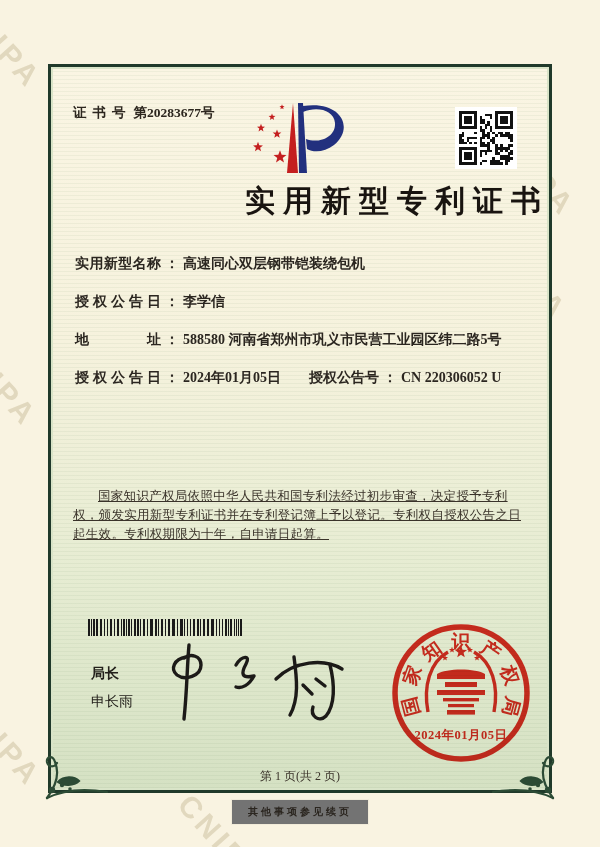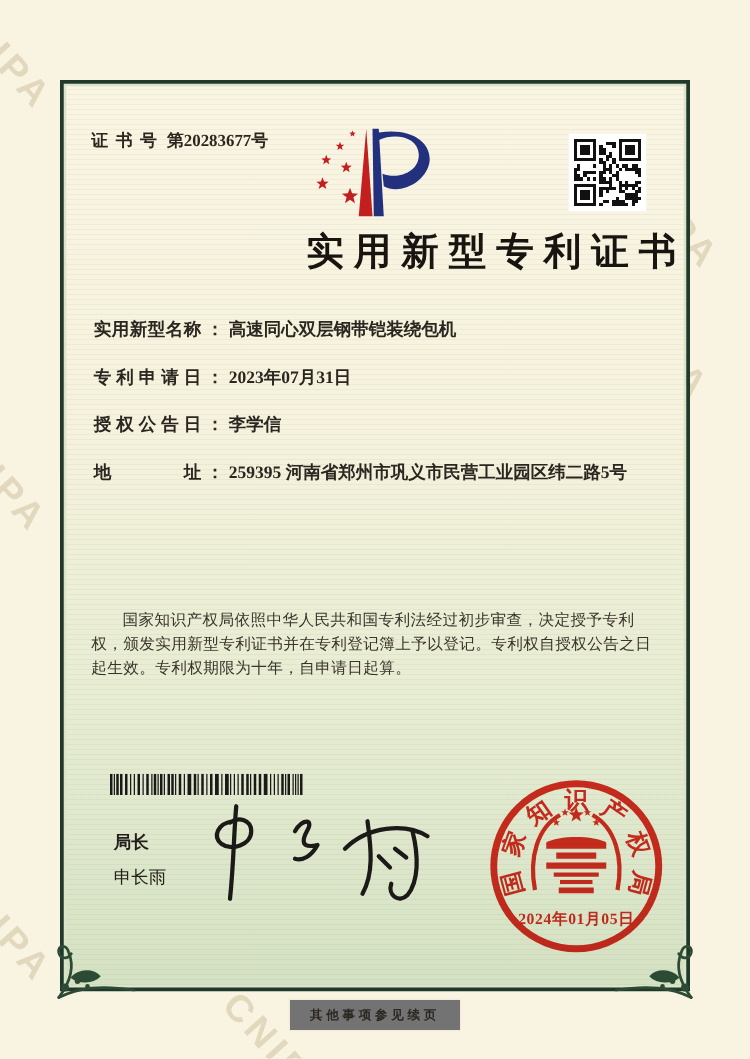--- a/index.html
+++ b/index.html
@@ -45,21 +45,21 @@
   .qr svg{display:block;width:54px;height:54px;}
   .title{
     position:absolute;left:0;top:114px;width:100%;text-align:right;margin:0;
     font-size:30px;font-weight:bold;letter-spacing:8px;color:#191410;
   }
   .fields{position:absolute;left:24px;top:175px;width:458px;font-size:14px;font-weight:600;}
   .frow{position:relative;height:24px;margin-bottom:14px;white-space:nowrap;margin-top:13px;}
   .flabel{display:inline-block;width:86px;text-align:justify;text-align-last:justify;}
   .fcolon{margin:0 4px 0 4px;}
   .fb{position:absolute;left:234px;top:0;}
-  .paras{position:absolute;left:22px;top:420px;width:460px;font-size:12.5px;line-height:19.2px;color:#3a332a;}
+  .paras{position:absolute;left:22px;top:420px;width:460px;font-size:12.5px;line-height:19.2px;color:#3a332a;text-decoration:underline;}
   .paras p{margin:0 0 4px 0;text-indent:2em;letter-spacing:.3px;font-weight:500;}
   .barcode{position:absolute;left:37px;top:552px;width:155px;height:17px;}
   .sig-title{position:absolute;left:40px;top:598px;font-size:14px;font-weight:bold;
     font-family:"Liberation Sans","DejaVu Sans",sans-serif;color:#23201b;text-align:right;}
   .sig-name{position:absolute;left:40px;top:626px;font-size:14px;font-weight:normal;
     font-family:"Liberation Sans","DejaVu Sans",sans-serif;color:#23201b;}
   .sig-draw{position:absolute;left:105px;top:570px;width:215px;height:96px;}
   .seal{position:absolute;left:339px;top:555px;width:142px;height:142px;opacity:.95;mix-blend-mode:multiply;}
   .sealch{font-size:19px;font-weight:bold;fill:#df2318;text-anchor:middle;dominant-baseline:central;}
   .seal-date{font-size:12.5px;font-weight:bold;fill:#df2318;text-anchor:middle;letter-spacing:.5px;}
@@ -241,23 +241,23 @@
           <rect x="15" y="20" width="1" height="1" fill="#111"></rect>
           <rect x="16" y="20" width="1" height="1" fill="#111"></rect>
           <rect x="18" y="20" width="1" height="1" fill="#111"></rect>
         </svg>
     </div>
 
     <h1 class="title">实用新型专利证书</h1>
 
     <div class="fields" id="fields">
         <div class="frow"><span class="flabel">实用新型名称</span><span class="fcolon">：</span><span class="fvalue">高速同心双层钢带铠装绕包机</span></div>
-        <div class="frow"><span class="flabel">专利申请日</span><span class="fcolon">：</span><span class="fvalue">2023年07月31日</span></div>
         <div class="frow"><span class="flabel">授权公告日</span><span class="fcolon">：</span><span class="fvalue">李学信</span></div>
-        <div class="frow"><span class="flabel">地址</span><span class="fcolon">：</span><span class="fvalue">259395 河南省郑州市巩义市民营工业园区纬二路5号</span></div>
+        <div class="frow"><span class="flabel">地址</span><span class="fcolon">：</span><span class="fvalue">588580 河南省郑州市巩义市民营工业园区纬二路5号</span></div>
+        <div class="frow"><span class="flabel">授权公告日</span><span class="fcolon">：</span><span class="fvalue">2024年01月05日</span><span class="fb"><span class="">授权公告号</span><span class="fcolon">：</span><span class="fvalue">CN 220306052 U</span></span></div>
       </div>
 
     <div class="paras">
       <p>国家知识产权局依照中华人民共和国专利法经过初步审查，决定授予专利权，颁发实用新型专利证书并在专利登记簿上予以登记。专利权自授权公告之日起生效。专利权期限为十年，自申请日起算。</p>
     </div>
 
     <svg class="barcode" id="barcode-svg" viewBox="0 0 155 17" preserveAspectRatio="none">
         <rect x="0" y="0" width="2" height="17" fill="#1a1a1a"></rect>
         <rect x="3" y="0" width="1" height="17" fill="#1a1a1a"></rect>
         <rect x="5" y="0" width="2" height="17" fill="#1a1a1a"></rect>
@@ -350,20 +350,21 @@
           <rect x="53" y="76" width="36" height="3.4"></rect>
           <rect x="58" y="82" width="26" height="3.2"></rect>
           <path d="M38,90 C33,64 40,40 58,30" fill="none" stroke="#df2318" stroke-width="3.4"></path>
           <path d="M104,90 C109,64 102,40 84,30" fill="none" stroke="#df2318" stroke-width="3.4"></path>
           <rect x="57" y="88" width="28" height="4.6"></rect>
         </g>
         <text class="seal-date" x="71" y="117">2024年01月05日</text>
       </svg>
     </div>
 
+    <div class="pagenum">第 1 页(共 2 页)</div>
 
     <svg class="corner l" viewBox="0 0 64 48">
       <g stroke="#2c4b35" fill="none" stroke-width="2.2" stroke-linecap="round">
         <path d="M2,46 C11,34 15,22 10,10 C8,3 1,4 2,10 C3,15 9,16 12,11"></path>
         <path d="M2,46 C18,38 36,36 62,40"></path>
         <path d="M13,30 C19,24 29,24 34,29 C29,34 18,34 13,30 Z" fill="#2c4b35"></path>
       </g>
       <circle cx="7" cy="38" r="3.2" fill="#2c4b35"></circle>
       <circle cx="17" cy="33" r="2.2" fill="#2c4b35"></circle>
       <circle cx="25" cy="37" r="1.8" fill="#2c4b35"></circle>

